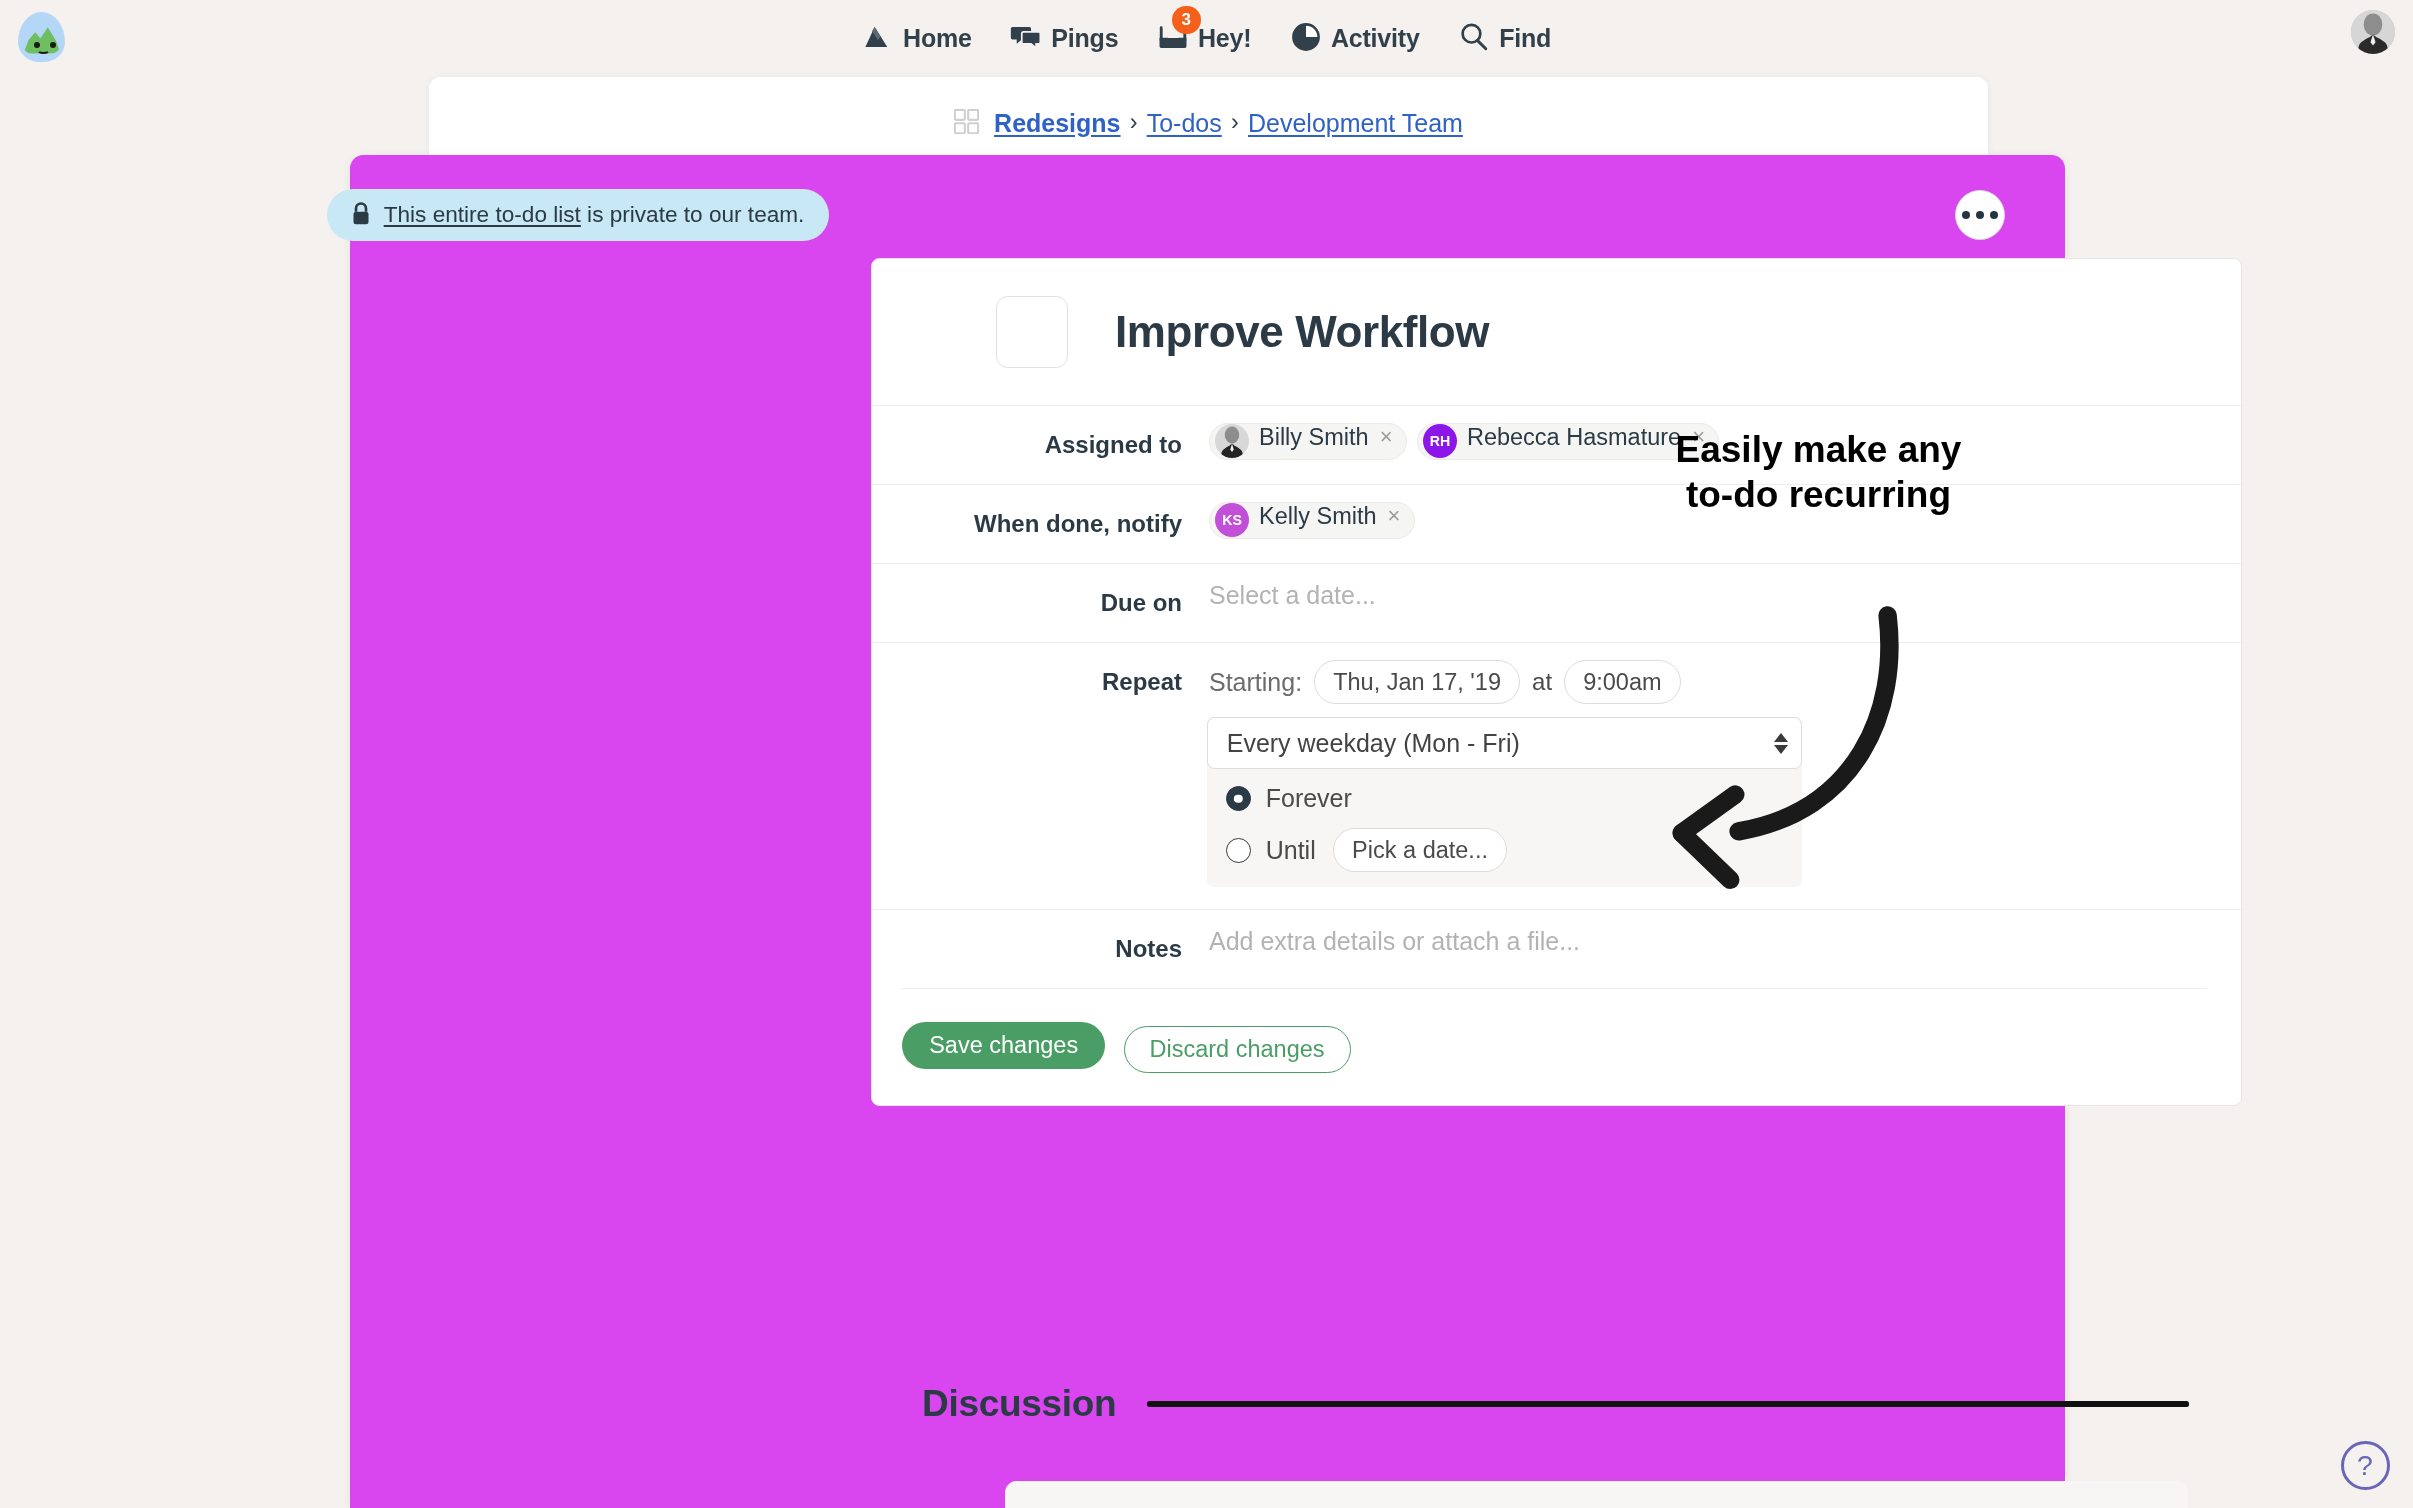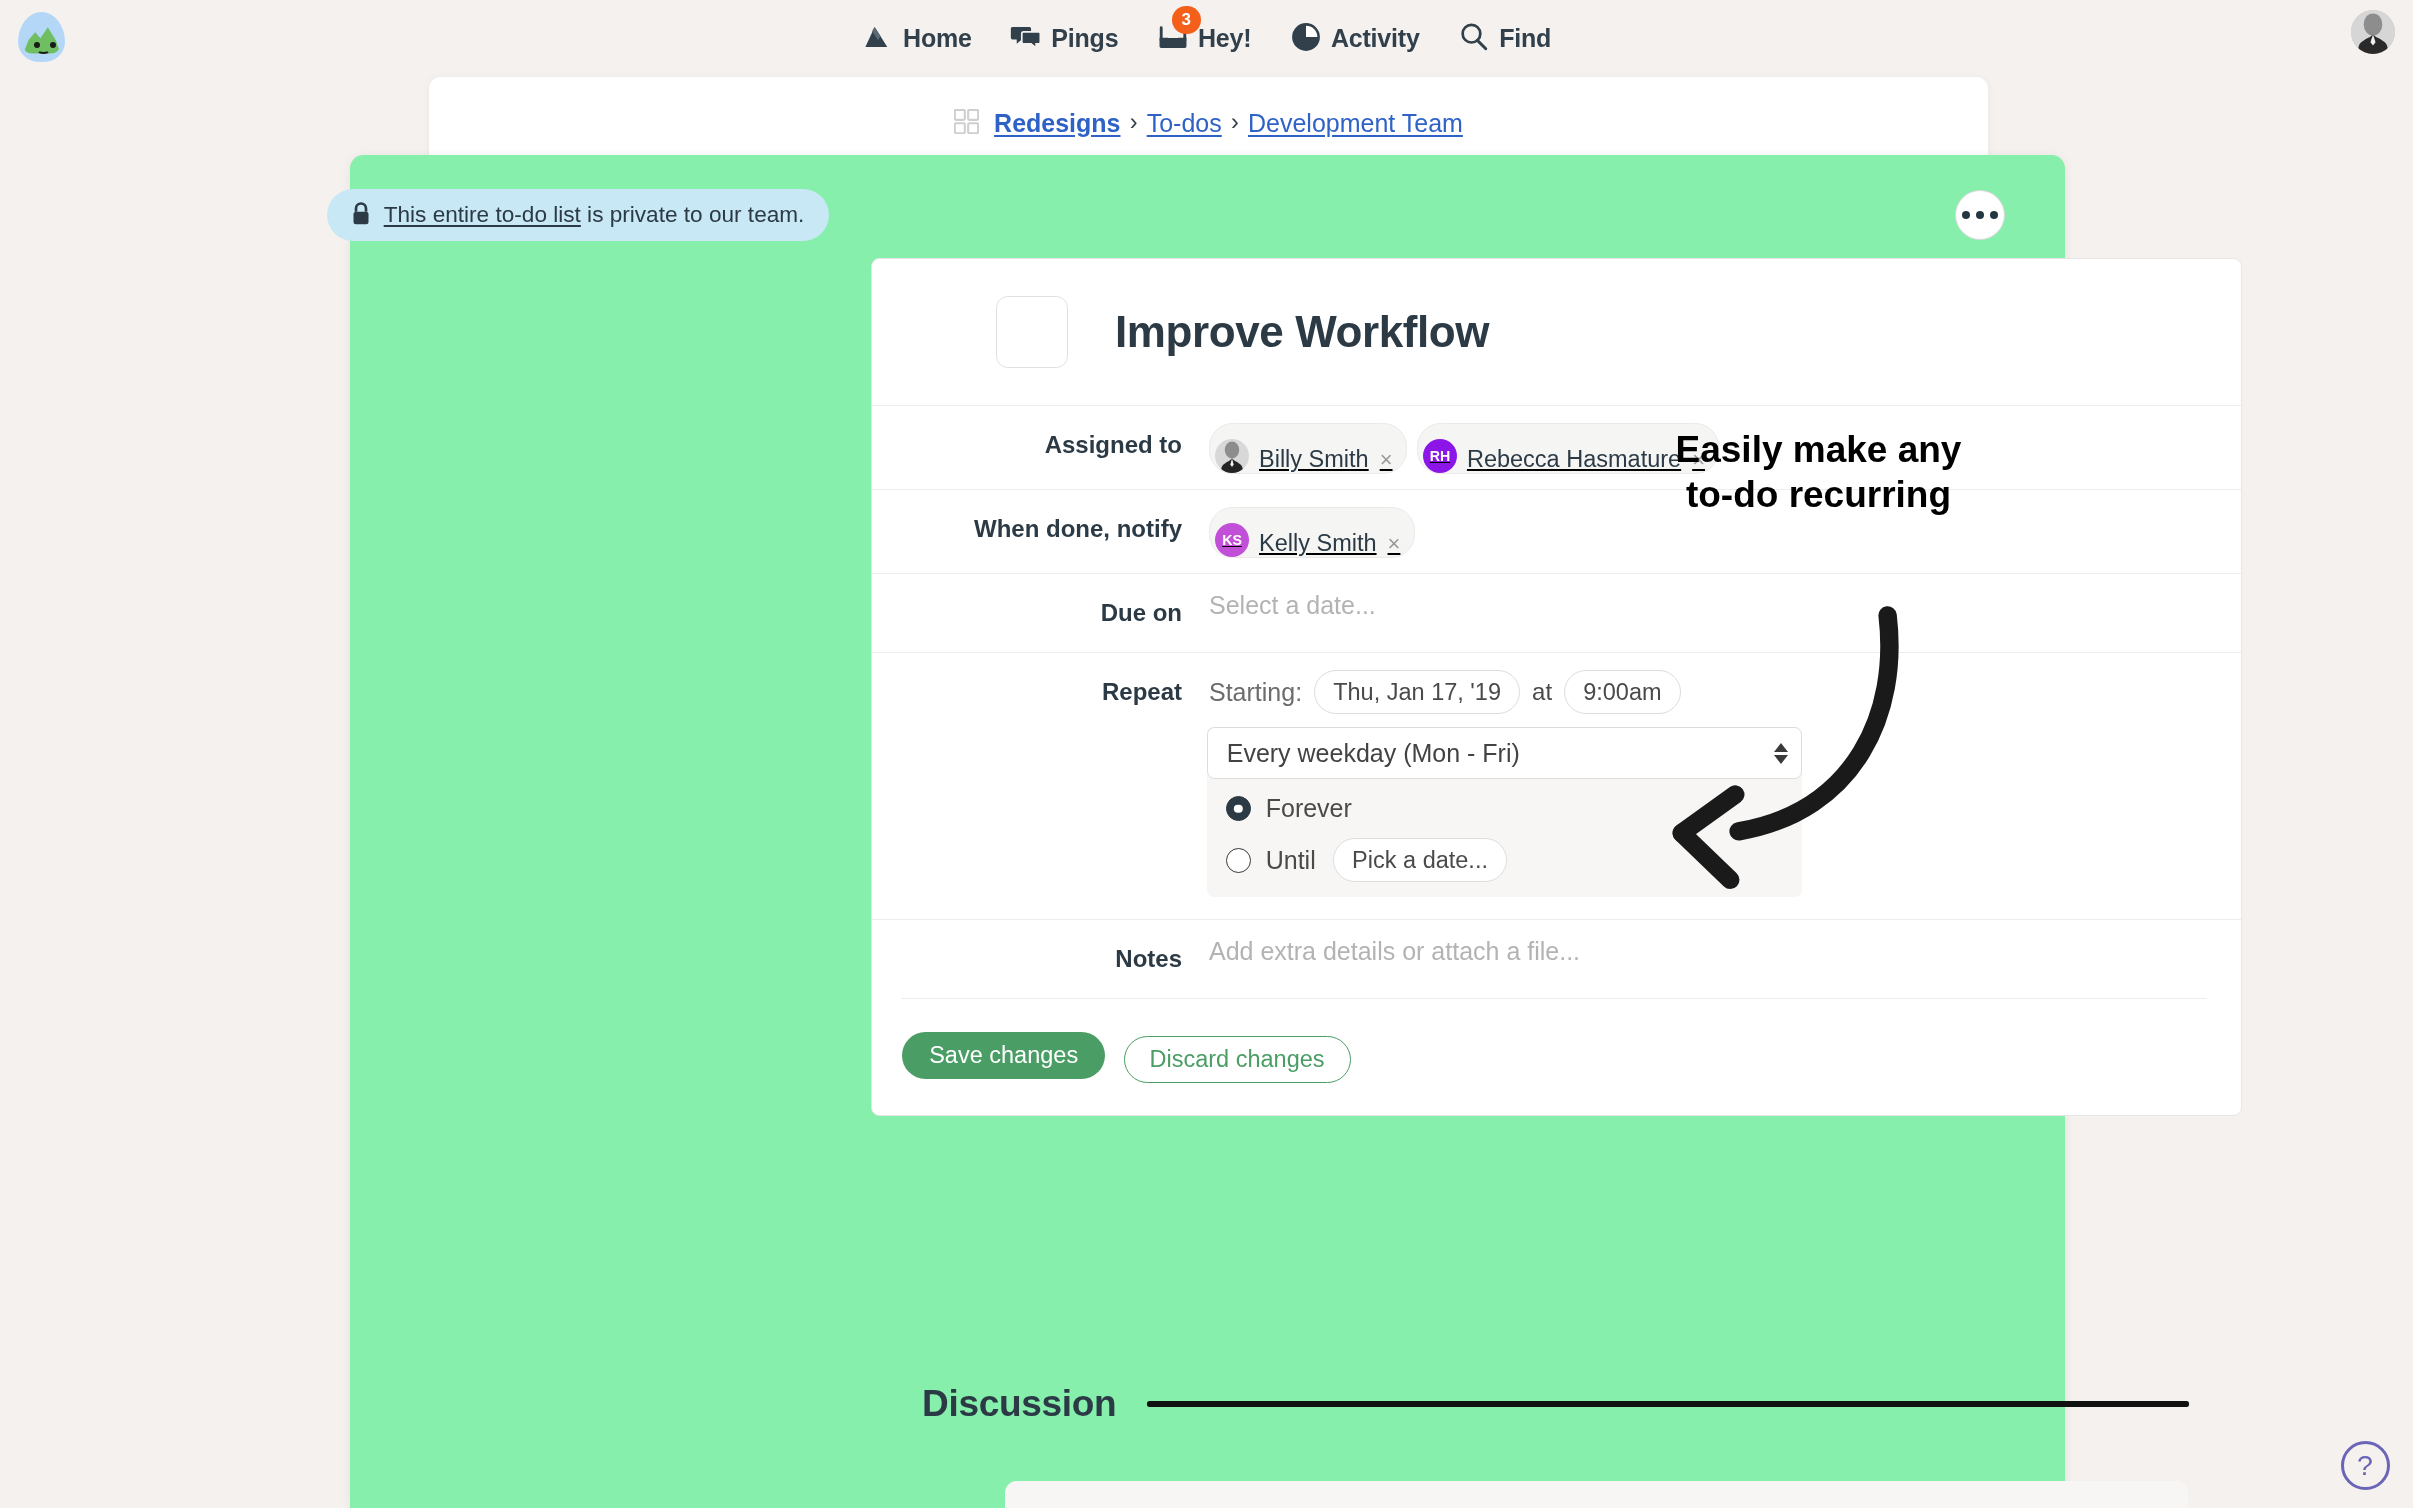--- a/index.html
+++ b/index.html
@@ -157,21 +157,21 @@
     position: relative;
     top: -0.8px;
   }
 
   #card-front {
     position: absolute;
     left: 350px;
     top: 155px;
     width: 1715px;
     min-height: 1353px;
-    background: #86efac;
+    background: #d946ef;
     border-radius: 13.4px 13.4px 0 0;
     box-shadow: 0 1.7px 11.7px rgba(0,0,0,0.06);
     z-index: 20;
     overflow: visible;
   }
 
   
   #privacy-pill {
     position: absolute;
     left: -23.5px;
@@ -276,28 +276,27 @@
     padding-bottom: 15px;
     display: flex;
     align-items: center;
     flex-wrap: wrap;
     gap: 10px;
   }
 
   
   .chip {
     display: inline-flex;
-    align-items: flex-end;
+    align-items: flex-start;
     background: #f5f5f4;
     border: 0.8px solid #eceae8;
     border-radius: 23.5px;
-    height: 51px;
+    height: 37px;
     padding: 0 13.4px 0 5px;
     cursor: pointer;
-    text-decoration: underline;
   }
   .chip .av {
     width: 34px; height: 34px;
     border-radius: 50%;
     margin-right: 10px;
     flex: 0 0 auto;
     display: flex;
     align-items: center;
     justify-content: center;
     font-size: 14.2px;

